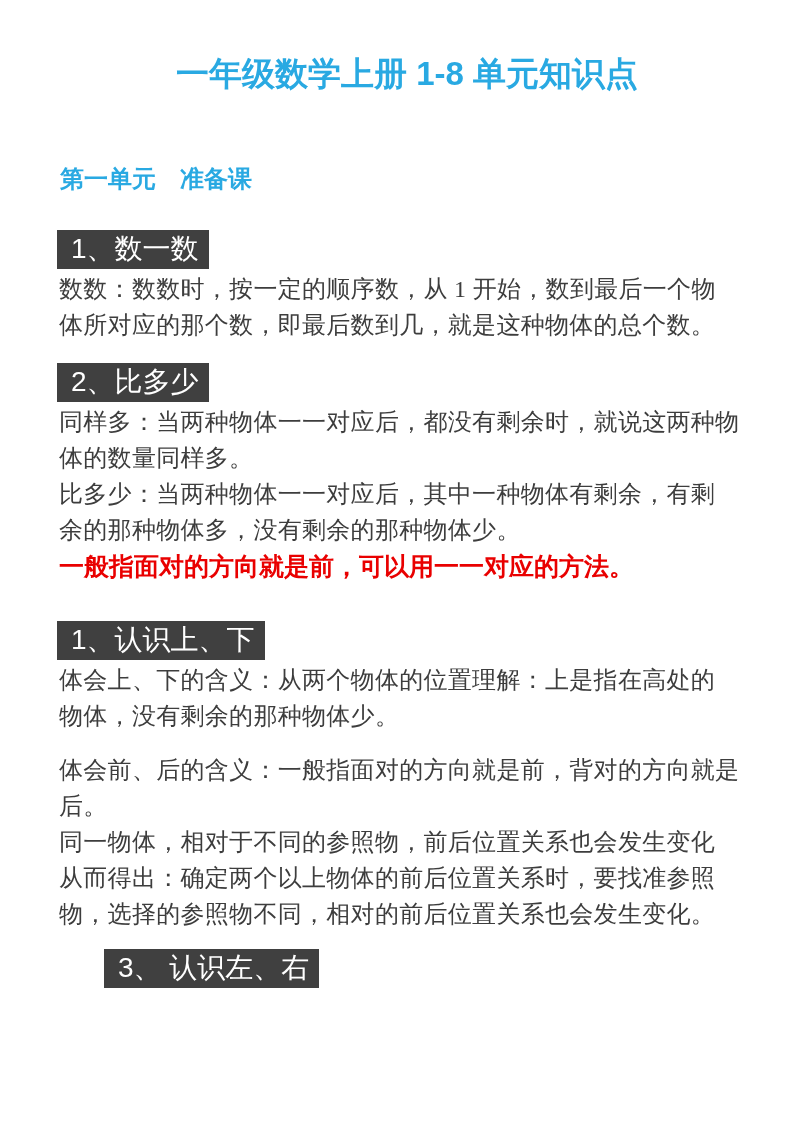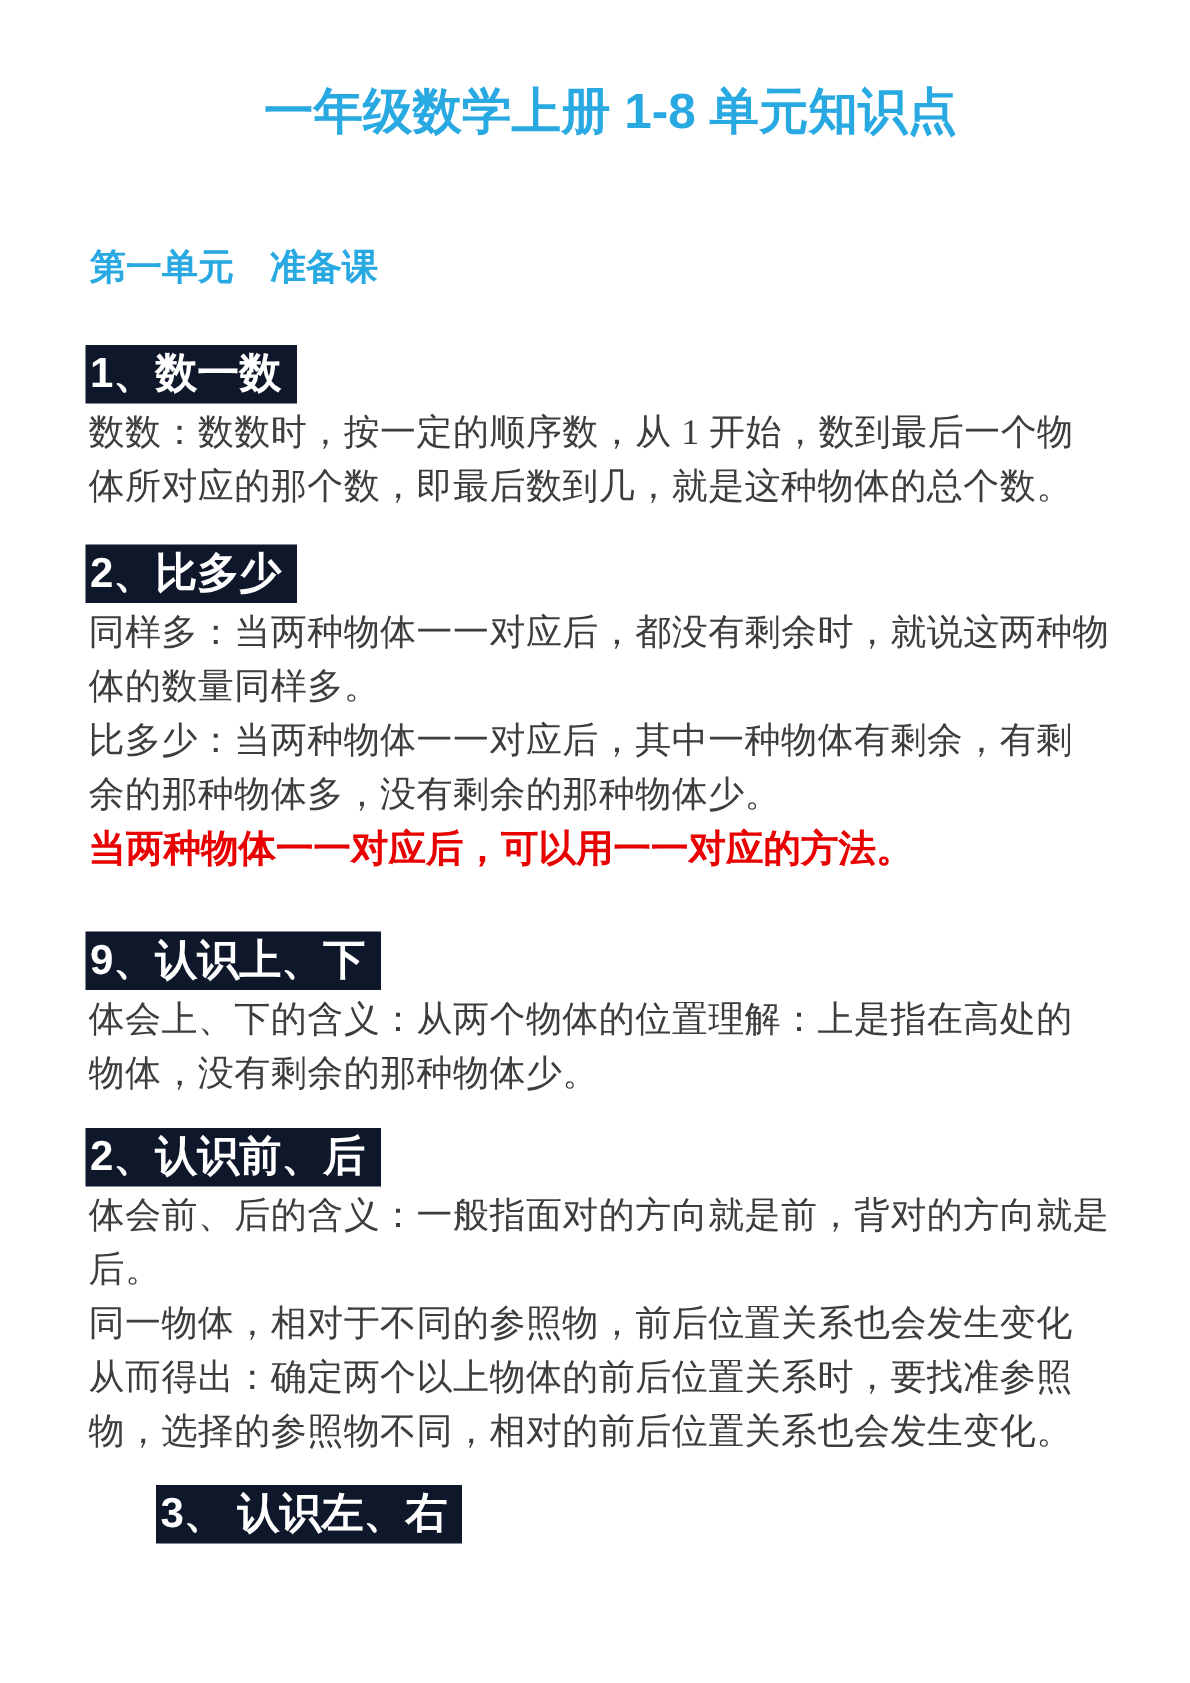--- a/index.html
+++ b/index.html
@@ -35,27 +35,27 @@
     margin: 0 0 0 3px;
   }
   .mt70 { margin-top: 70px; }
   .mt28 { margin-top: 28px; }
   .block { margin: 20px 0 0 0; }
   .block.mt37 { margin-top: 37px; }
   .block.mt18 { margin-top: 18px; }
   .block.mt17 { margin-top: 17px; margin-left: 47px; }
   .topic-label {
     display: inline-block;
-    background: #0f172a;
+    background: #404040;
     color: #ffffff;
     font-family: "Liberation Sans", "DejaVu Sans", sans-serif;
     font-size: 28px;
     line-height: 1;
-    font-weight: bold;
-    padding: 5px 10px 6px 3px;
+    font-weight: normal;
+    padding: 5px 10px 6px 14px;
   }
   .para {
     margin: 2px 0 0 2px;
     width: 702px;
     font-size: 24px;
     line-height: 36px;
     color: #3d3d3d;
     letter-spacing: 0.3px;
     white-space: pre-line;
   }
@@ -84,34 +84,33 @@
       <p class="para">数数：数数时，按一定的顺序数，从 1 开始，数到最后一个物
 体所对应的那个数，即最后数到几，就是这种物体的总个数。</p>
     </div>
 
     <div class="block">
       <span class="topic-label">2、比多少</span>
       <p class="para">同样多：当两种物体一一对应后，都没有剩余时，就说这两种物
 体的数量同样多。
 比多少：当两种物体一一对应后，其中一种物体有剩余，有剩
 余的那种物体多，没有剩余的那种物体少。</p>
-      <p class="note">当两种物体一一对应后，可以用一一对应的方法。</p>
+      <p class="note">一般指面对的方向就是前，可以用一一对应的方法。</p>
     </div>
   </section>
 
   <section>
 
     <div class="block mt37">
-      <span class="topic-label">9、认识上、下</span>
+      <span class="topic-label">1、认识上、下</span>
       <p class="para">体会上、下的含义：从两个物体的位置理解：上是指在高处的
 物体，没有剩余的那种物体少。</p>
     </div>
 
     <div class="block mt18">
-      <span class="topic-label">2、认识前、后</span>
       <p class="para">体会前、后的含义：一般指面对的方向就是前，背对的方向就是
 后。
 同一物体，相对于不同的参照物，前后位置关系也会发生变化
 从而得出：确定两个以上物体的前后位置关系时，要找准参照
 物，选择的参照物不同，相对的前后位置关系也会发生变化。</p>
     </div>
 
     <div class="block mt17">
       <span class="topic-label">3、 认识左、右</span>
     </div>

